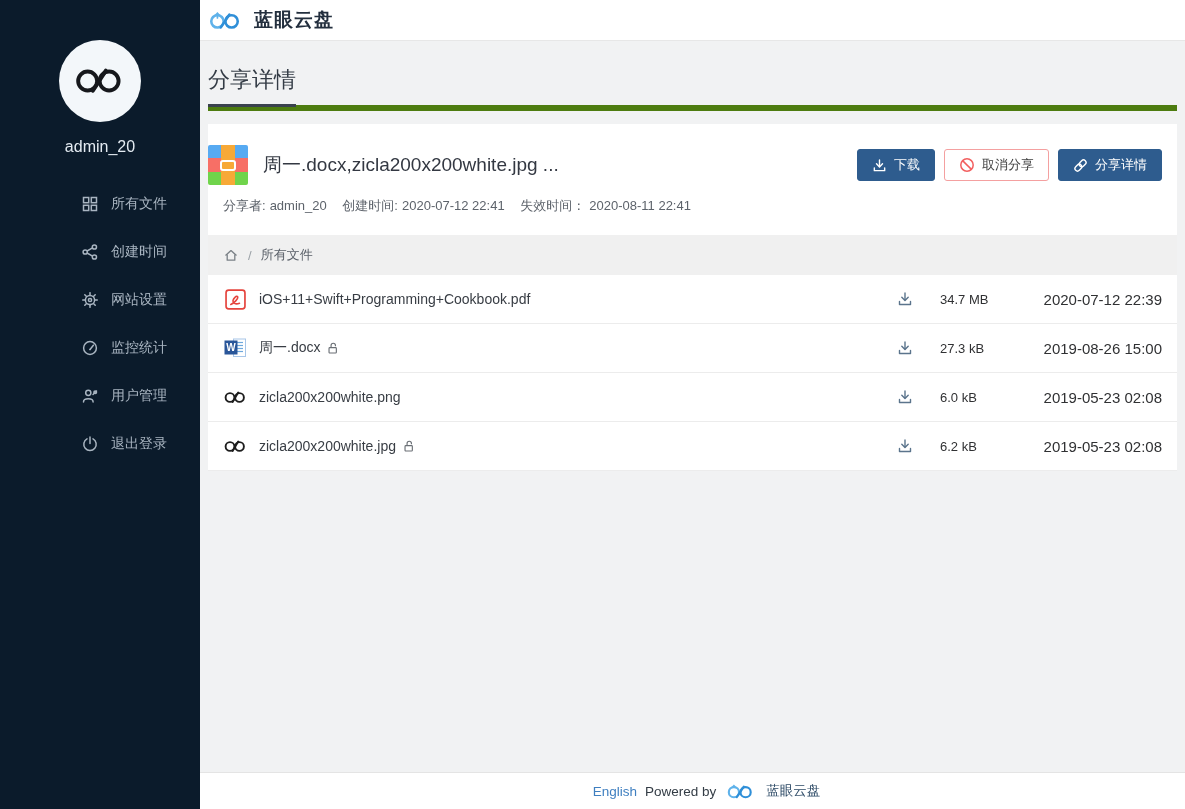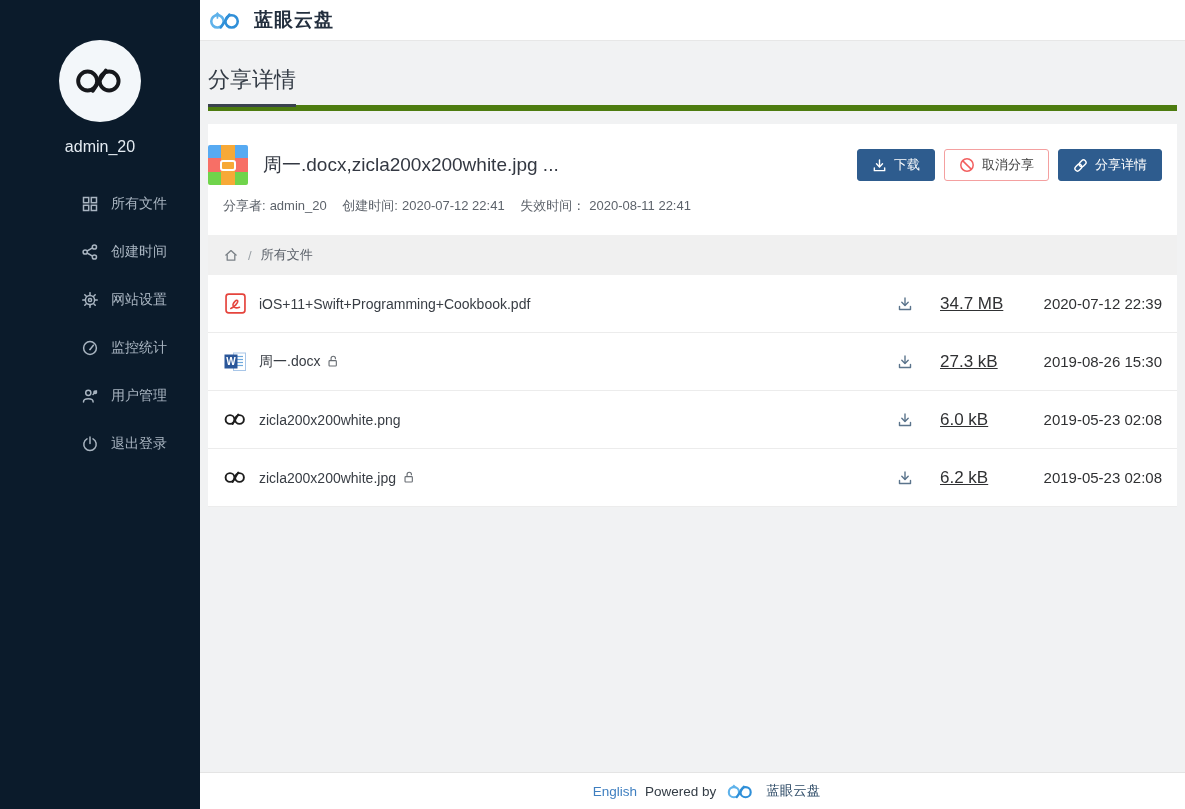--- a/index.html
+++ b/index.html
@@ -34,26 +34,26 @@
 
   .share-meta { padding:2px 15px 20px 15px; font-size:13px; color:#5d636b; }
   .share-meta span { margin-right:4px; }
   .share-meta .gap { margin-right:12px; }
 
   .breadcrumb { background:#f0f0f0; height:40px; display:flex; align-items:center; padding:0 15px; font-size:13px; color:#5a6069; }
   .breadcrumb .sep { margin:0 9px; color:#9aa0a6; }
   .crumb-root { cursor:pointer; }
 
   
-  .file-row { height:58px; display:flex; align-items:center; padding:16px 15px; border-bottom:1px solid #ececec; background:#fff; cursor:pointer; }
+  .file-row { height:49px; display:flex; align-items:center; padding:16px 15px; border-bottom:1px solid #ececec; background:#fff; cursor:pointer; }
   .ficon { width:24px; display:flex; justify-content:center; margin-right:12px; flex:none; }
   .fname { font-size:14px; color:#383d44; display:flex; align-items:center; gap:7px; }
   .fspacer { flex:1; }
   .fdl { width:22px; display:flex; justify-content:center; color:#5b748c; cursor:pointer; flex:none; }
-  .fsize { width:96px; margin-left:24px; font-size:17px; color:#303133;text-decoration:underline; }
+  .fsize { width:96px; margin-left:24px; font-size:13px; color:#303133; }
   .fdate { width:126px; text-align:right; font-size:15px; color:#303133; }
 
   
   .arch { position:relative; width:40px; height:40px; border-radius:2px; overflow:hidden; flex:none; }
   .arch .band { position:absolute; left:0; width:40px; height:13.4px; }
   .arch .b1 { top:0; background:#57aaf2; }
   .arch .b2 { top:13.3px; background:#f76f66; }
   .arch .b3 { top:26.6px; background:#70d44b; }
   .arch .col { position:absolute; top:0; left:13.3px; width:13.4px; height:40px; background:#f7a937; }
   .arch .zipbox { position:absolute; top:14.5px; left:12px; width:16px; height:11px; background:#f7a937; border:2.5px solid #ffffff; border-radius:3px; }
@@ -288,21 +288,21 @@
             <span class="fdl">
               <svg width="16" height="16" viewBox="0 0 16 16">
                 <g fill="none" stroke="currentColor" stroke-width="1.4" stroke-linecap="round" stroke-linejoin="round">
                   <line x1="8" y1="2" x2="8" y2="9"></line>
                     <path d="M4.8 6.2 L8 9.5 L11.2 6.2"></path>
                     <path d="M2.5 10.5 v3 h11 v-3"></path>
                 </g>
               </svg>
             </span>
             <span class="fsize">27.3 kB</span>
-            <span class="fdate">2019-08-26 15:30</span>
+            <span class="fdate">2019-08-26 15:00</span>
           </div>
 
           <div class="file-row">
             <span class="ficon">
               <svg width="22" height="15" viewBox="0 0 22 15">
                 <g fill="none" stroke="#1d1d1d" stroke-width="1.9" stroke-linecap="round">
                   <circle cx="6" cy="7.5" r="4.4"></circle>
                     <circle cx="15.5" cy="7.5" r="4.4"></circle>
                   <line x1="8.6" y1="12" x2="14.2" y2="2.6"></line>
                 </g>

